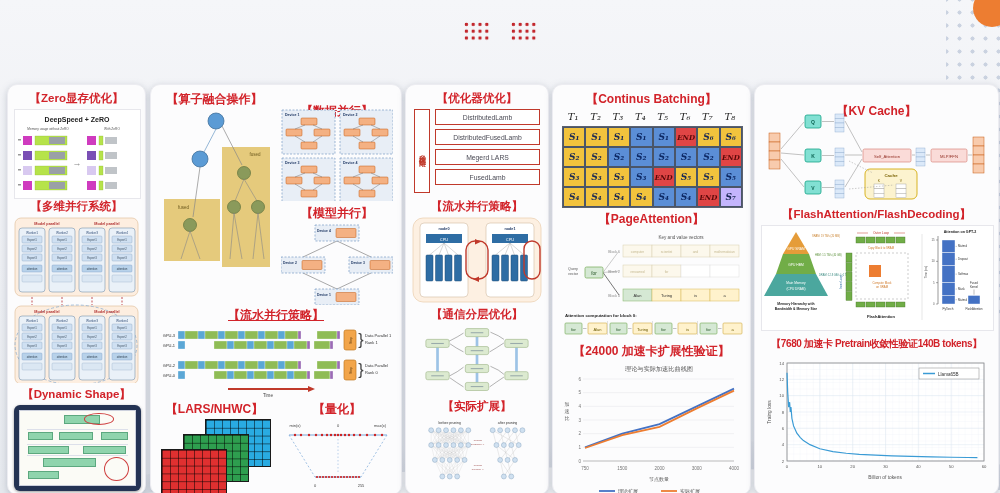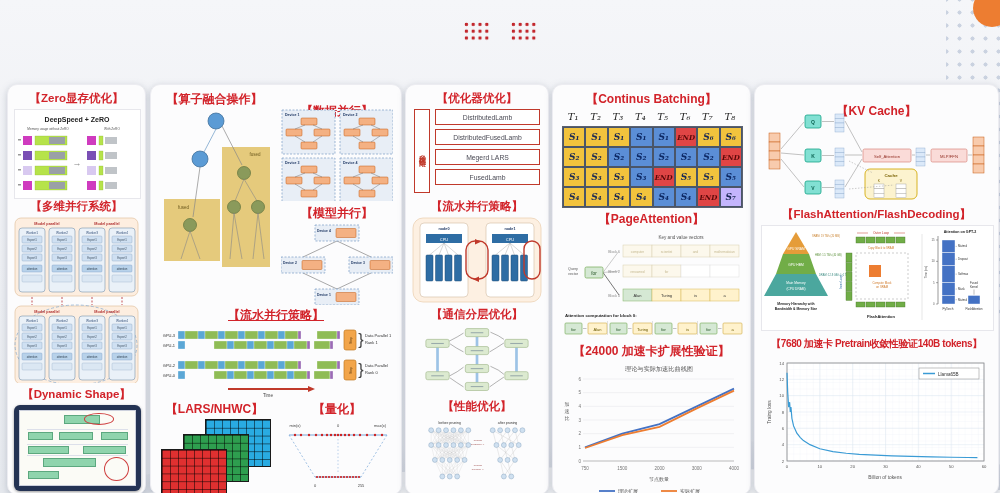--- a/index.html
+++ b/index.html
@@ -494,21 +494,21 @@
         <rect x="58" y="68" width="14" height="1.2" fill="#9aa"></rect>
         <rect x="8" y="16" width="26" height="9" fill="#dcead0" stroke="#93ac79" stroke-width="0.6" rx="2"></rect>
         <rect x="14" y="20" width="14" height="1.2" fill="#9aa"></rect>
         <rect x="8" y="52" width="26" height="9" fill="#dcead0" stroke="#93ac79" stroke-width="0.6" rx="2"></rect>
         <rect x="14" y="56" width="14" height="1.2" fill="#9aa"></rect>
         <rect x="96" y="16" width="26" height="9" fill="#dcead0" stroke="#93ac79" stroke-width="0.6" rx="2"></rect>
         <rect x="102" y="20" width="14" height="1.2" fill="#9aa"></rect>
         <rect x="96" y="52" width="26" height="9" fill="#dcead0" stroke="#93ac79" stroke-width="0.6" rx="2"></rect>
         <rect x="102" y="56" width="14" height="1.2" fill="#9aa"></rect>
       </svg>
-    <div class="ptitle pt-sm" style="left:6px;top:314px;width:130px;">【性能优化】</div>
+    <div class="ptitle pt-sm" style="left:6px;top:314px;width:130px;">【实际扩展】</div>
     <svg id="svg-prune" style="position:absolute;left:6px;top:332px;" width="130" height="76" viewBox="0 0 130 92">
         <text x="32" y="8" font-size="4.2" fill="#333" text-anchor="middle">before pruning</text>
         <text x="102" y="8" font-size="4.2" fill="#333" text-anchor="middle">after pruning</text>
         <text x="66" y="29" font-size="3" fill="#9c4a4a" text-anchor="middle">pruning</text>
         <text x="66" y="34" font-size="3" fill="#9c4a4a" text-anchor="middle">synapses →</text>
         <text x="66" y="59" font-size="3" fill="#9c4a4a" text-anchor="middle">pruning</text>
         <text x="66" y="64" font-size="3" fill="#9c4a4a" text-anchor="middle">neurons →</text>
         <line x1="9.5" y1="16" x2="9.5" y2="34" stroke="#b8b8b8" stroke-width="0.25"></line>
         <line x1="9.5" y1="16" x2="18.5" y2="34" stroke="#b8b8b8" stroke-width="0.25"></line>
         <line x1="9.5" y1="16" x2="27.5" y2="34" stroke="#b8b8b8" stroke-width="0.25"></line>

